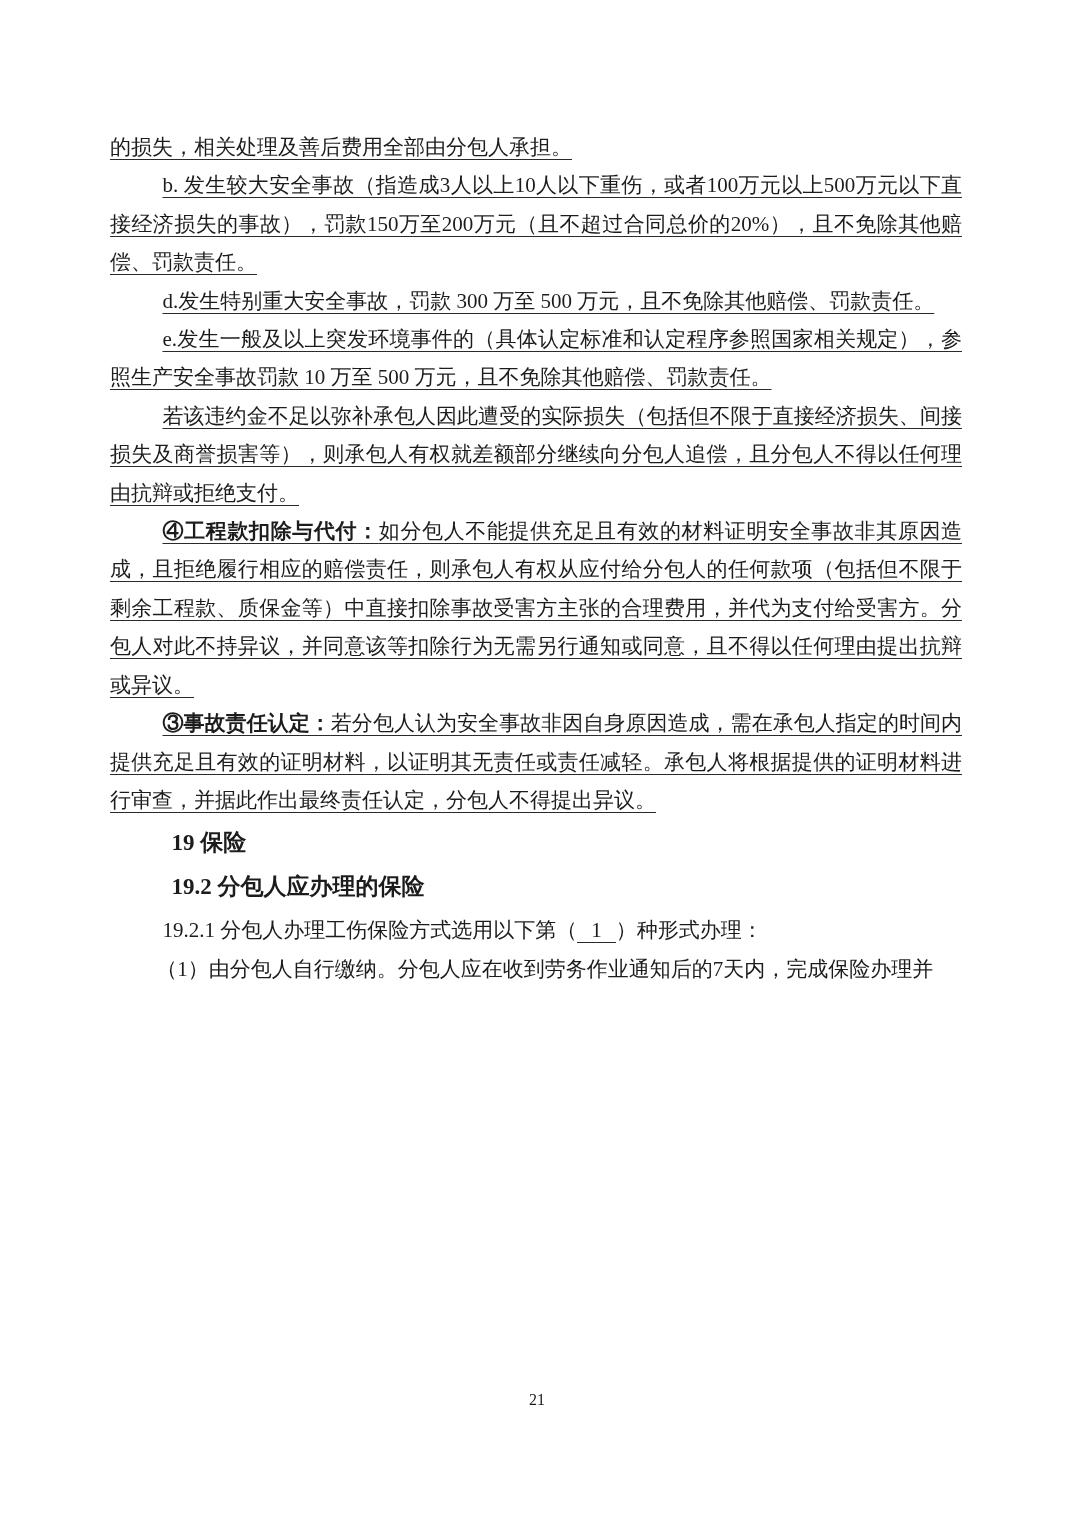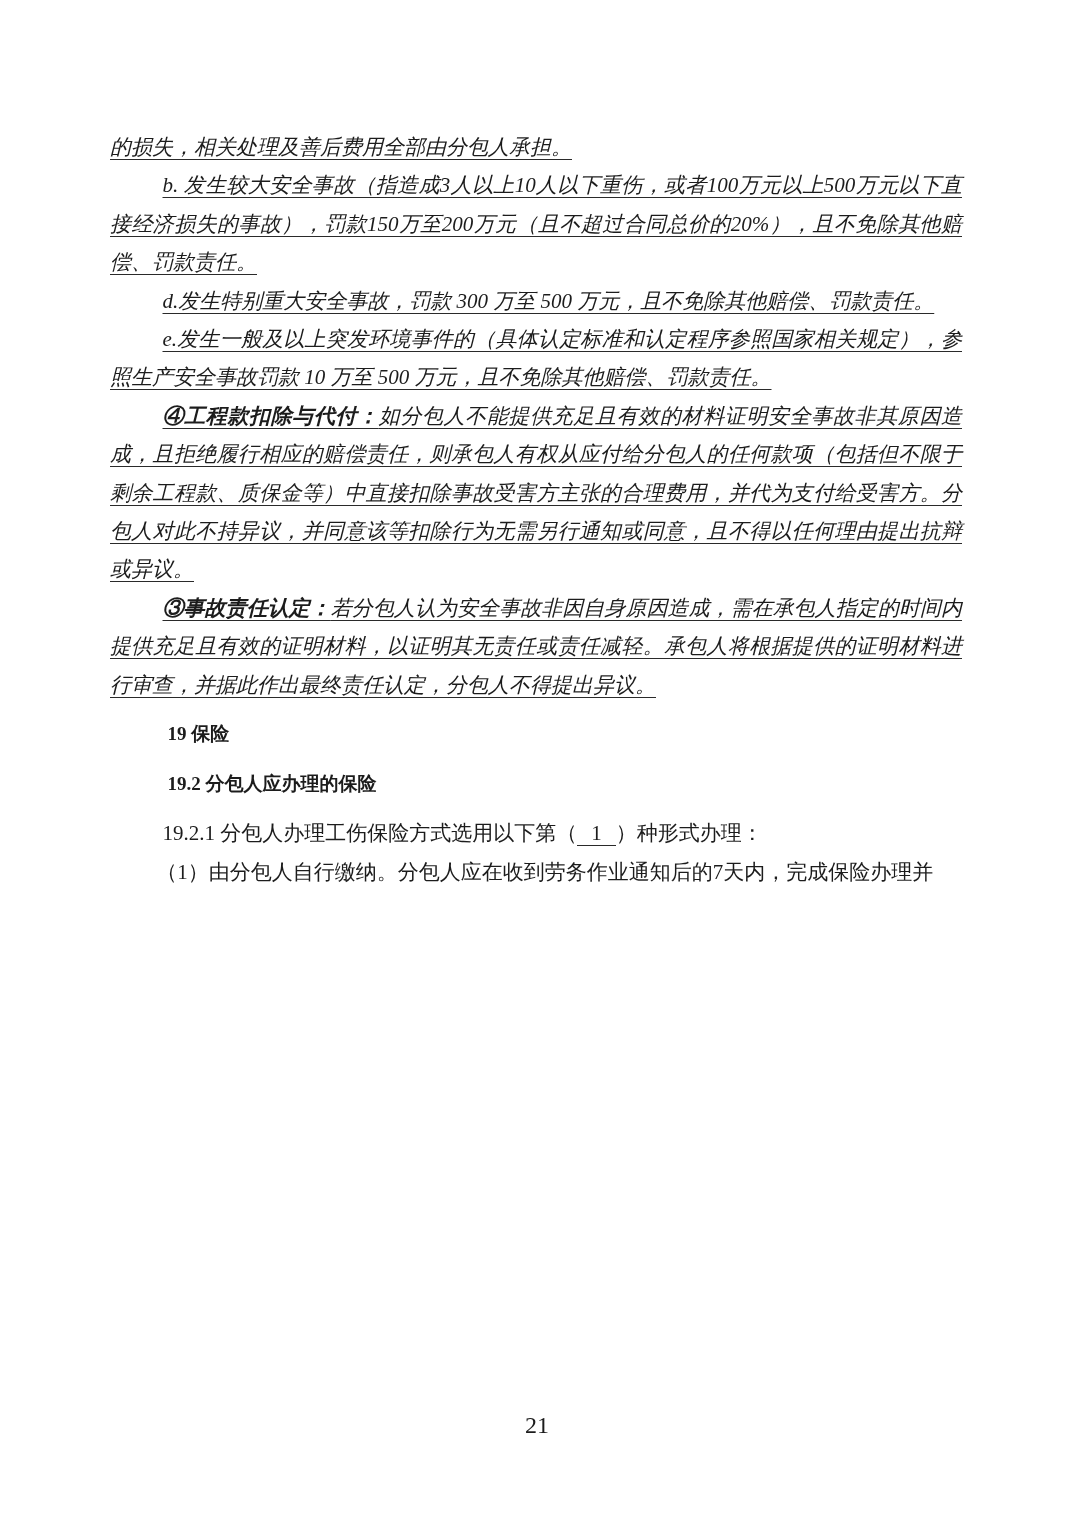--- a/index.html
+++ b/index.html
@@ -30,63 +30,62 @@
     text-indent: 2.5em;
     word-break: break-all;
   }
   p.line.noindent { text-indent: 0; }
   p.line.smallindent { text-indent: 2.2em; }
   .u {
     text-decoration: underline;
     text-underline-offset: 5px;
     text-decoration-thickness: 1.2px;
     text-decoration-color: #2a2a2a;
-    font-style: italic;
   }
   .lead { font-weight: bold; }
   p.heading {
-    margin: 10px;
-    font-size: 19px;
+    margin: 4px;
+    font-size: 23px;
     line-height: 40px;
     font-weight: bold;
     text-indent: 2.5em;
     text-align: justify;
   }
   .blank-value {
     border-bottom: 1.4px solid #2a2a2a;
     padding: 0 14px;
   }
   .page-number {
     position: absolute;
     top: 1386px;
     left: 0;
     width: 100%;
     text-align: center;
-    font-size: 24px;
+    font-size: 16px;
     line-height: 28px;
-    margin-top: 25px;
   }
 </style>
 </head>
 <body>
 
 <div class="page">
   <div class="content">
 
     <p class="line noindent"><span class="u">的损失，相关处理及善后费用全部由分包人承担。</span></p>
 
 
 
     <p class="line"><span class="u">b. 发生较大安全事故（指造成3人以上10人以下重伤，或者100万元以上500万元以下直接经济损失的事故），罚款150万至200万元（且不超过合同总价的20%），且不免除其他赔偿、罚款责任。</span></p>
 
 
     <p class="line"><span class="u">d.发生特别重大安全事故，罚款 300 万至 500 万元，且不免除其他赔偿、罚款责任。</span></p>
 
     <p class="line"><span class="u">e.发生一般及以上突发环境事件的（具体认定标准和认定程序参照国家相关规定），参照生产安全事故罚款 10 万至 500 万元，且不免除其他赔偿、罚款责任。</span></p>
 
+    <p class="line"><span class="u">若该违约金不足以弥补承包人因此遭受的实际损失（包括但不限于直接经济损失、间接损失及商誉损害等），则承包人有权就差额部分继续向分包人追偿，且分包人不得以任何理由抗辩或拒绝支付。</span></p>
 
     <p class="line"><span class="u lead">④工程款扣除与代付：</span><span class="u">如分包人不能提供充足且有效的材料证明安全事故非其原因造成，且拒绝履行相应的赔偿责任，则承包人有权从应付给分包人的任何款项（包括但不限于剩余工程款、质保金等）中直接扣除事故受害方主张的合理费用，并代为支付给受害方。分包人对此不持异议，并同意该等扣除行为无需另行通知或同意，且不得以任何理由提出抗辩或异议。</span></p>
 
     <p class="line"><span class="u lead">③事故责任认定：</span><span class="u">若分包人认为安全事故非因自身原因造成，需在承包人指定的时间内提供充足且有效的证明材料，以证明其无责任或责任减轻。承包人将根据提供的证明材料进行审查，并据此作出最终责任认定，分包人不得提出异议。</span></p>
 
     <p class="heading">19 保险</p>
 
     <p class="heading">19.2 分包人应办理的保险</p>
 
     <p class="line"><span>19.2.1 分包人办理工伤保险方式选用以下第（</span><span class="blank-value">1</span><span>）种形式办理：</span></p>

